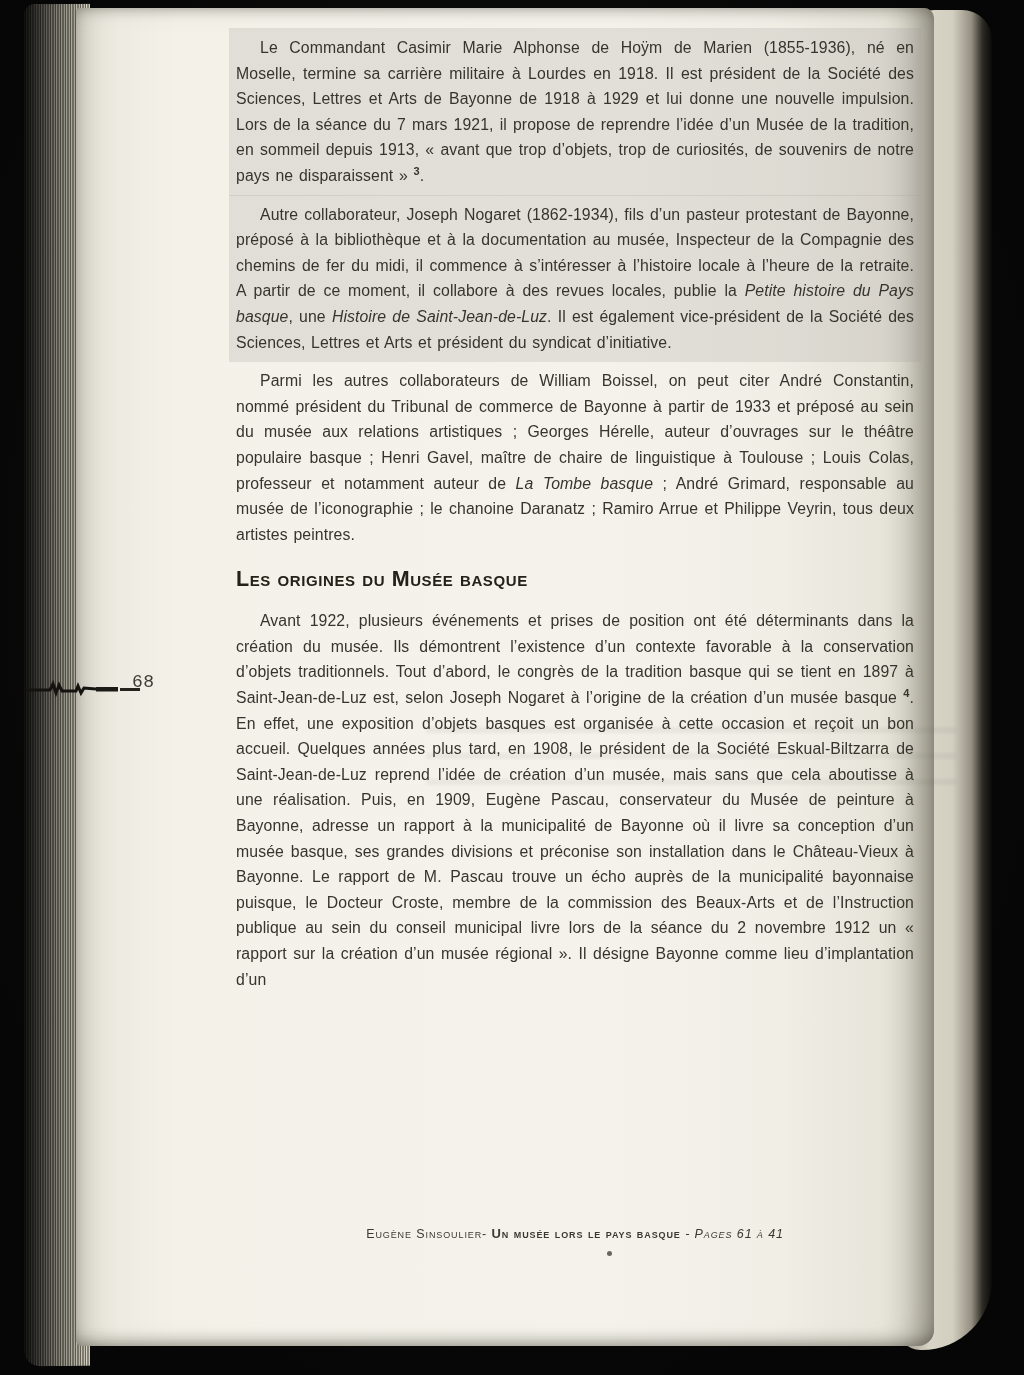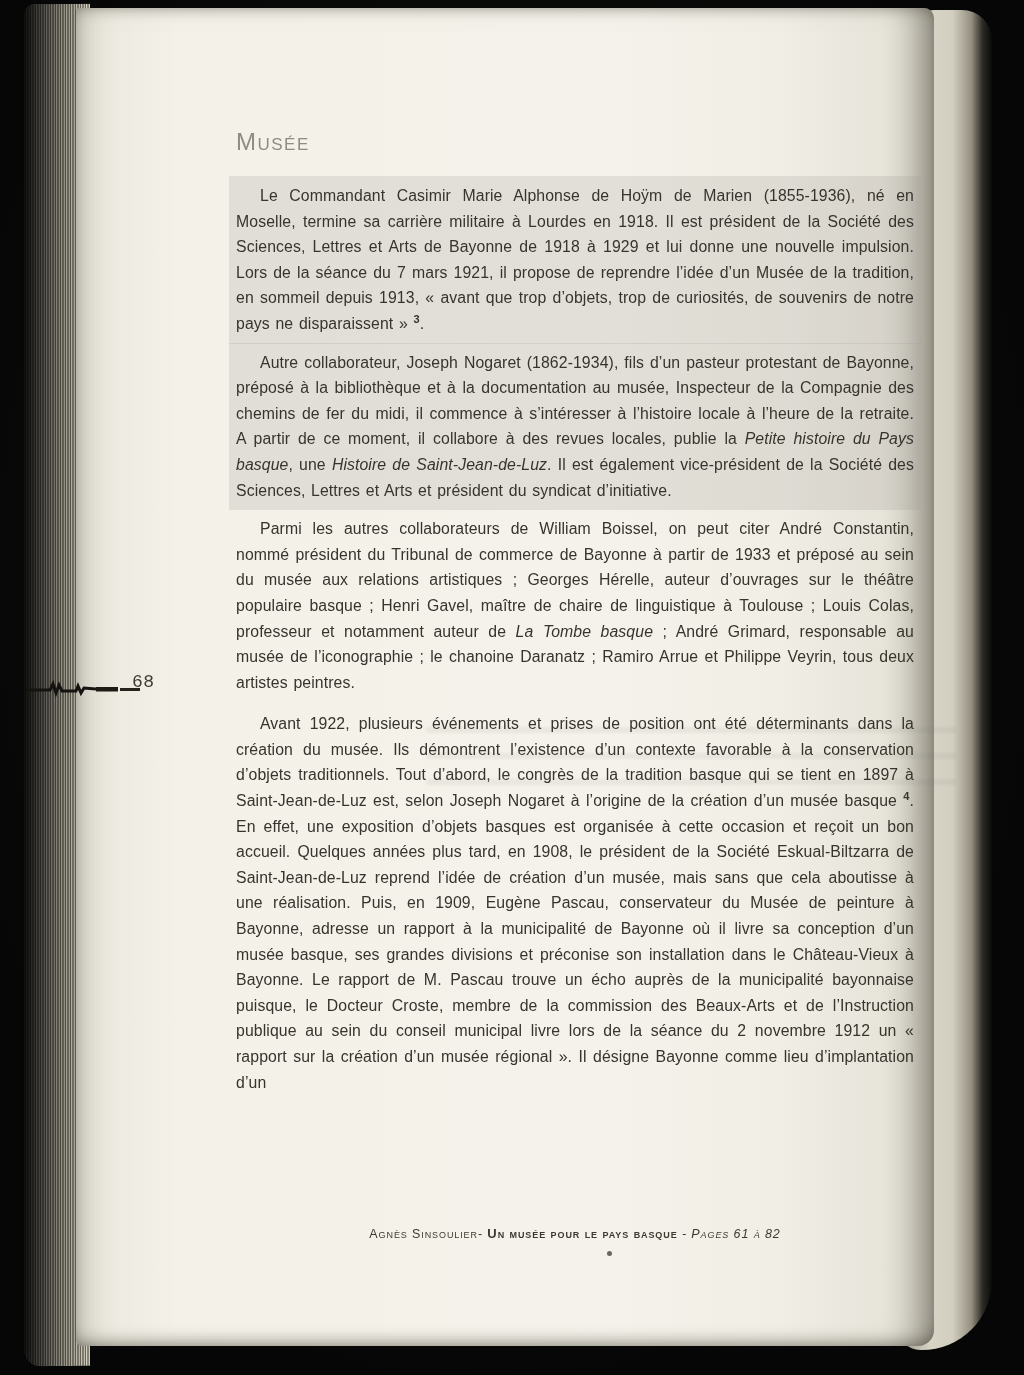--- a/index.html
+++ b/index.html
@@ -99,39 +99,39 @@
   <div class="page-stack"></div>
 
   <div class="facing-page"></div>
 
   <div class="page">
 
     <div class="showthrough"></div>
 
     <div class="content">
 
-      <div class="running-head">Musée</div>
 
       <div class="bodytext" id="paras-intro">
           <p class="para shaded"><span>Le Commandant Casimir Marie Alphonse de Hoÿm de Marien (1855-1936), né en Moselle, termine sa carrière militaire à Lourdes en 1918. Il est président de la Société des Sciences, Lettres et Arts de Bayonne de 1918 à 1929 et lui donne une nouvelle impulsion. Lors de la séance du 7 mars 1921, il propose de reprendre l’idée d’un Musée de la tradition, en sommeil depuis 1913, « avant que trop d’objets, trop de curiosités, de souvenirs de notre pays ne disparaissent » </span><sup class="fnref">3</sup><span>.</span></p>
           <p class="para shaded"><span>Autre collaborateur, Joseph Nogaret (1862-1934), fils d’un pasteur protestant de Bayonne, préposé à la bibliothèque et à la documentation au musée, Inspecteur de la Compagnie des chemins de fer du midi, il commence à s’intéresser à l’histoire locale à l’heure de la retraite. A partir de ce moment, il collabore à des revues locales, publie la </span><i>Petite histoire du Pays basque</i><span>, une </span><i>Histoire de Saint-Jean-de-Luz</i><span>. Il est également vice-président de la Société des Sciences, Lettres et Arts et président du syndicat d’initiative.</span></p>
           <p class="para"><span>Parmi les autres collaborateurs de William Boissel, on peut citer André Constantin, nommé président du Tribunal de commerce de Bayonne à partir de 1933 et préposé au sein du musée aux relations artistiques ; Georges Hérelle, auteur d’ouvrages sur le théâtre populaire basque ; Henri Gavel, maître de chaire de linguistique à Toulouse ; Louis Colas, professeur et notamment auteur de </span><i>La Tombe basque</i><span> ; André Grimard, responsable au musée de l’iconographie ; le chanoine Daranatz ; Ramiro Arrue et Philippe Veyrin, tous deux artistes peintres.</span></p>
         </div>
 
+      <h2 class="section-heading">Les origines du Musée basque</h2>
 
       <div class="bodytext" id="paras-section" style="margin-top:16px;">
           <p class="para"><span>Avant 1922, plusieurs événements et prises de position ont été déterminants dans la création du musée. Ils démontrent l’existence d’un contexte favorable à la conservation d’objets traditionnels. Tout d’abord, le congrès de la tradition basque qui se tient en 1897 à Saint-Jean-de-Luz est, selon Joseph Nogaret à l’origine de la création d’un musée basque </span><sup class="fnref">4</sup><span>. En effet, une exposition d’objets basques est organisée à cette occasion et reçoit un bon accueil. Quelques années plus tard, en 1908, le président de la Société Eskual-Biltzarra de Saint-Jean-de-Luz reprend l’idée de création d’un musée, mais sans que cela aboutisse à une réalisation. Puis, en 1909, Eugène Pascau, conservateur du Musée de peinture à Bayonne, adresse un rapport à la municipalité de Bayonne où il livre sa conception d’un musée basque, ses grandes divisions et préconise son installation dans le Château-Vieux à Bayonne. Le rapport de M. Pascau trouve un écho auprès de la municipalité bayonnaise puisque, le Docteur Croste, membre de la commission des Beaux-Arts et de l’Instruction publique au sein du conseil municipal livre lors de la séance du 2 novembre 1912 un « rapport sur la création d’un musée régional ». Il désigne Bayonne comme lieu d’implantation d’un</span></p>
         </div>
 
     </div>
 
     <div class="footer">
-      <span class="f-author">Agnès Sinsoulier-</span>
-      <span class="f-title">Un musée pour le pays basque</span>
-      <span class="f-pages">- Pages 61 à 82</span>
+      <span class="f-author">Eugène Sinsoulier-</span>
+      <span class="f-title">Un musée lors le pays basque</span>
+      <span class="f-pages">- Pages 61 à 41</span>
     </div>
 
     <div class="pagenum">68</div>
 
     <div class="speck"></div>
 
   </div>
 
   <svg class="regmark" viewBox="0 0 120 18" xmlns="http://www.w3.org/2000/svg">
     <path d="M2 10 L26 10 L29 4 L32 13 L35 5 L38 11 L52 11 L54 6 L57 13 L60 8 L72 9" stroke="#15130f" stroke-width="3" fill="none"></path>

